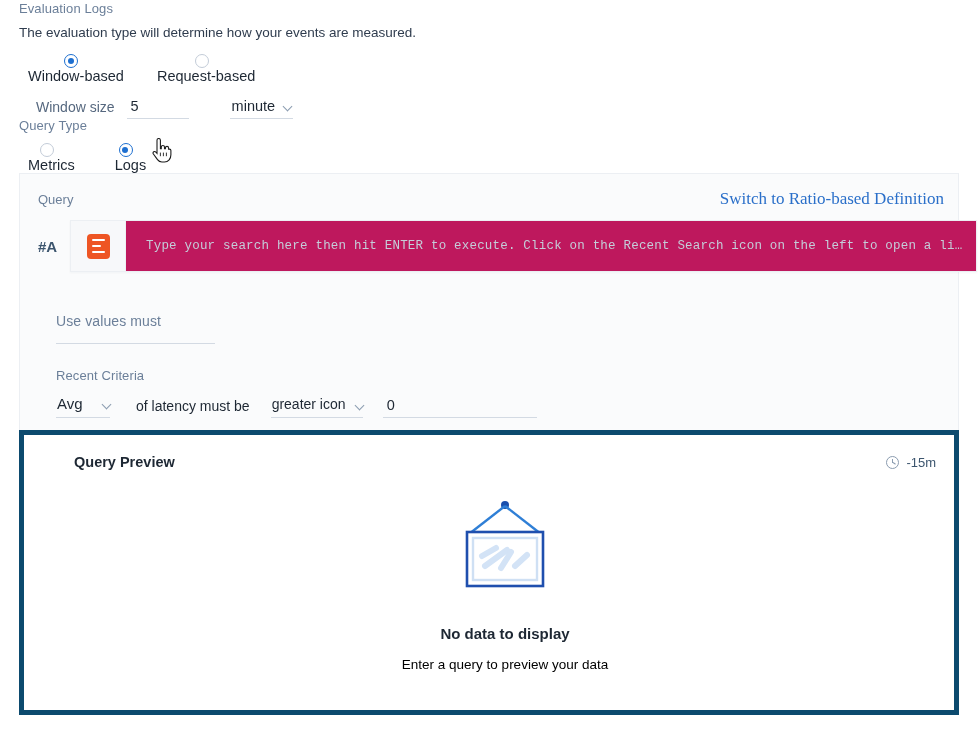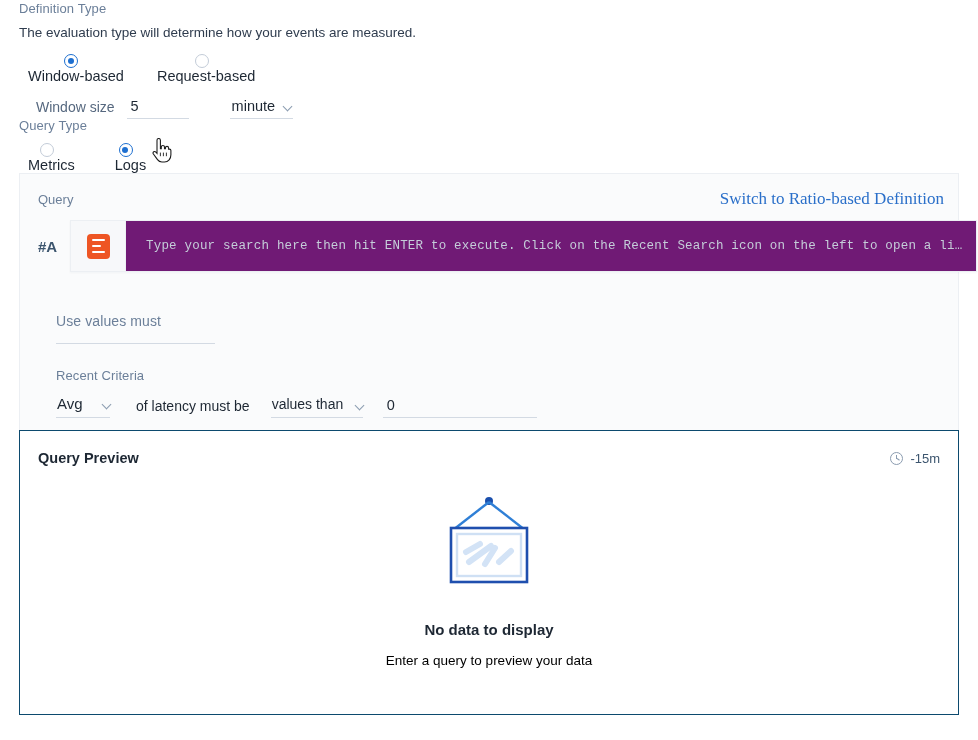--- a/index.html
+++ b/index.html
@@ -178,21 +178,21 @@
     font-weight: bold;
     color: #3c556e;
     align-self: center;
     width: 32px;
     flex: 0 0 auto;
   }
   .query-box {
     flex: 1;
     display: flex;
     align-items: stretch;
-    background: #701a75;
+    background: #be185d;
     border: 1px solid #eceff3;
     height: 52px;
     box-shadow: 0 1px 2px rgba(30,45,70,.04);
   }
   .query-icon-cell {
     width: 55px;
     flex: 0 0 auto;
     display: flex;
     align-items: center;
     justify-content: center;
@@ -286,21 +286,22 @@
   }
 
   
   .preview-panel {
     position: absolute;
     left: 19px;
     top: 430px;
     width: 940px;
     height: 285px;
     background: #ffffff;
-    border: 1px solid #0c4a6e;
+    border: 5px solid #0c4a6e;
+    padding-left: 32px;
   }
   .preview-head {
     display: flex;
     align-items: center;
     justify-content: space-between;
     padding: 19px 18px 0 18px;
   }
   .preview-title {
     font-size: 14.5px;
     font-weight: bold;
@@ -364,21 +365,21 @@
     height: 26px;
     pointer-events: none;
   }
 </style>
 </head>
 <body>
 
 <div class="page">
 
   <div class="eval-section">
-    <div class="field-label">Definition Type</div>
+    <div class="field-label">Evaluation Logs</div>
     <div class="eval-desc">The evaluation type will determine how your events are measured.</div>
 
     <div class="radio-row">
       <div class="radio-opt">
         <span class="radio checked"></span>
         <span class="radio-label">Window-based</span>
       </div>
       <div class="radio-opt">
         <span class="radio"></span>
         <span class="radio-label">Request-based</span>
@@ -437,21 +438,21 @@
 
     <div class="success">
       <div class="field-label">Recent Criteria</div>
       <div class="criteria-row">
         <div class="sel-avg">
           <span>Avg</span>
           <span class="caret"></span>
         </div>
         <span class="criteria-text">of latency must be</span>
         <div class="sel-gt">
-          <span>values than</span>
+          <span>greater icon</span>
           <span class="caret"></span>
         </div>
         <input class="underline-input threshold-input" value="0" style="">
       </div>
     </div>
   </div>
 
   <div class="preview-panel">
     <div class="preview-head">
       <span class="preview-title">Query Preview</span>

